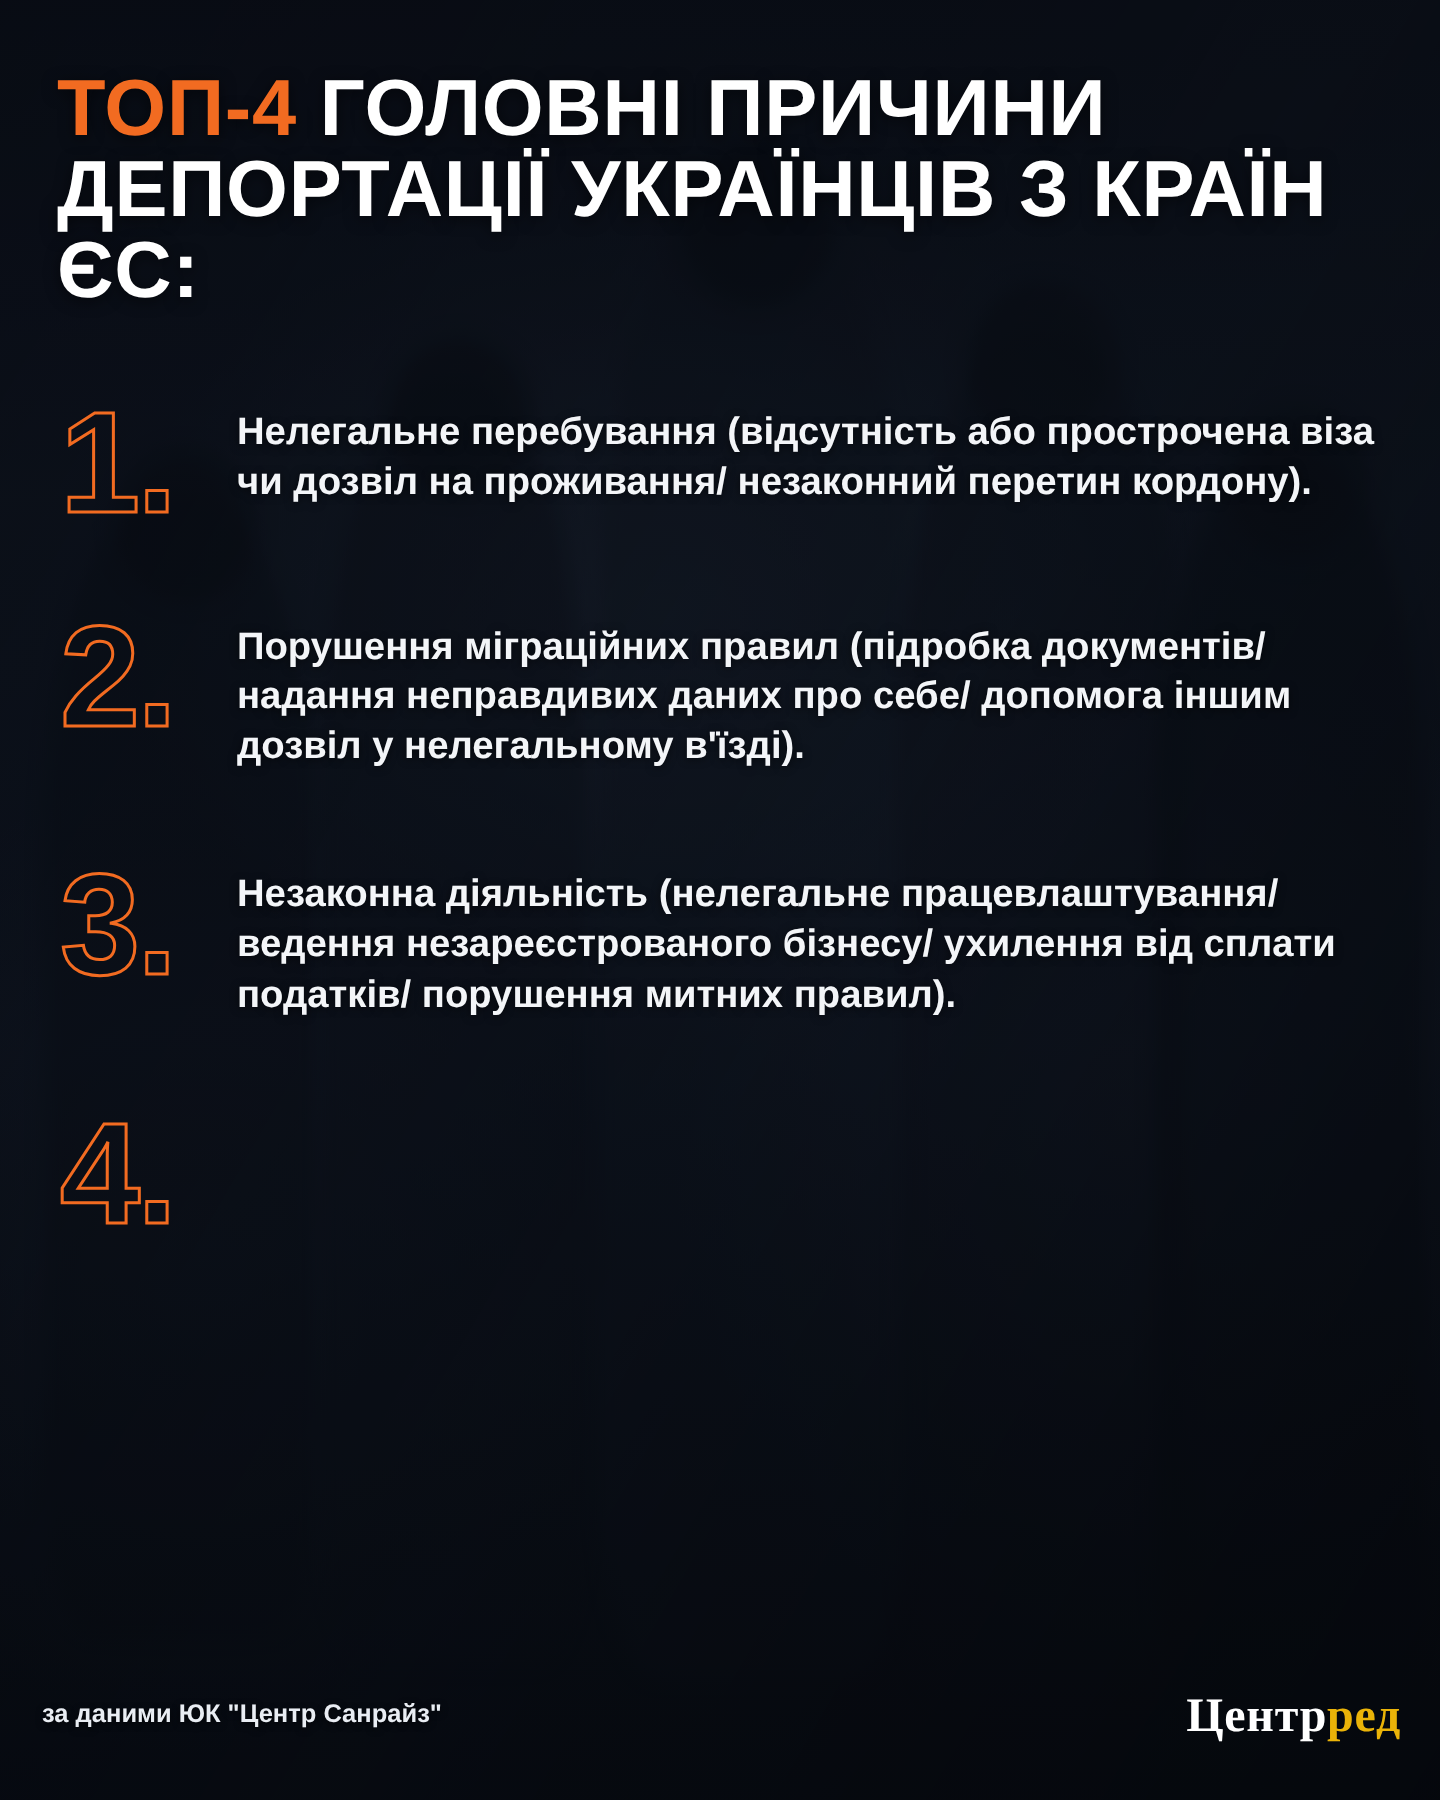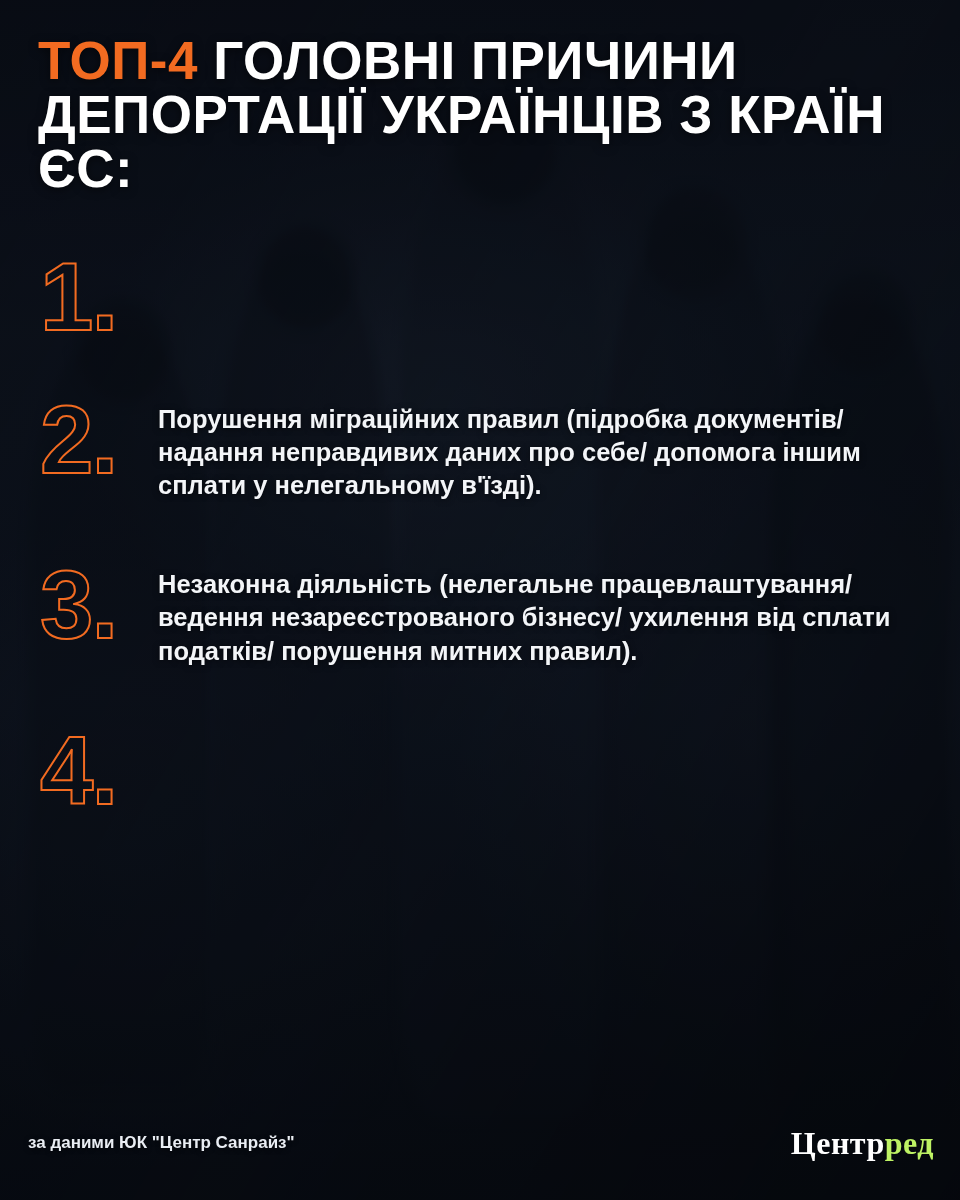--- a/index.html
+++ b/index.html
@@ -63,21 +63,21 @@
     background: linear-gradient(120deg, rgba(30,44,70,0.40), rgba(18,26,42,0.25) 55%, rgba(12,18,30,0.45));
     mix-blend-mode: multiply;
   }
 
   
   .content {
     position: relative;
     z-index: 3;
     width: 960px;
     height: 1200px;
-    padding: 34px 38px 0 38px;
+    padding: 46px 38px 0 38px;
   }
 
   .headline {
     font-size: 53px;
     line-height: 1.02;
     font-weight: 700;
     letter-spacing: 0.5px;
     color: #ffffff;
     text-transform: uppercase;
     text-shadow: 0 2px 10px rgba(0,0,0,0.55);
@@ -142,21 +142,21 @@
   }
   .logo {
     font-family: "Liberation Serif", serif;
     font-size: 32px;
     font-weight: 700;
     letter-spacing: 0.5px;
     line-height: 1;
     white-space: nowrap;
   }
   .logo .l1 { color: #ffffff; }
-  .logo .l2 { color: #bef264; }
+  .logo .l2 { color: #eab308; }
 </style>
 </head>
 <body>
 
 <div class="poster">
 
   <div class="bg">
     <div class="fig f1"></div>
     <div class="fig f2"></div>
     <div class="fig f3"></div>
@@ -172,25 +172,26 @@
   <div class="bg-tint"></div>
 
   <div class="content">
 
     <h1 class="headline"><span class="accent">ТОП-4</span><span> ГОЛОВНІ ПРИЧИНИ ДЕПОРТАЦІЇ УКРАЇНЦІВ З КРАЇН ЄС:</span></h1>
 
     <div class="list">
 
       <div class="item">
         <div class="num">1.</div>
+        <div class="txt">Нелегальне перебування (відсутність або прострочена віза чи дозвіл на проживання/ незаконний перетин кордону).</div>
       </div>
 
       <div class="item">
         <div class="num">2.</div>
-        <div class="txt">Порушення міграційних правил (підробка документів/надання неправдивих даних про себе/ допомога іншим сплати у нелегальному в'їзді).</div>
+        <div class="txt">Порушення міграційних правил (підробка документів/надання неправдивих даних про себе/ допомога іншим дозвіл у нелегальному в'їзді).</div>
       </div>
 
       <div class="item">
         <div class="num">3.</div>
         <div class="txt">Незаконна діяльність (нелегальне працевлаштування/ведення незареєстрованого бізнесу/ ухилення від сплати податків/ порушення митних правил).</div>
       </div>
 
       <div class="item">
         <div class="num">4.</div>
       </div>

